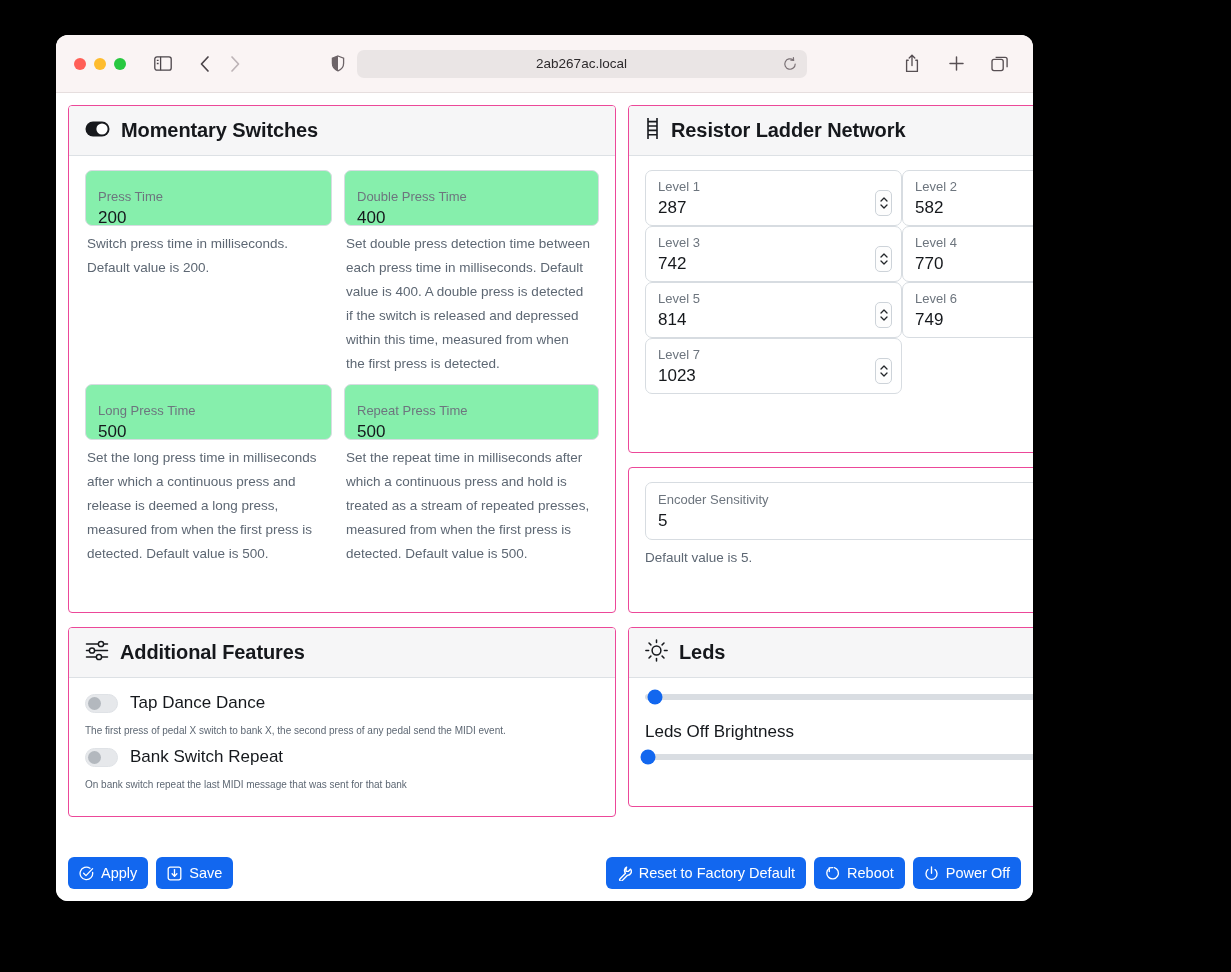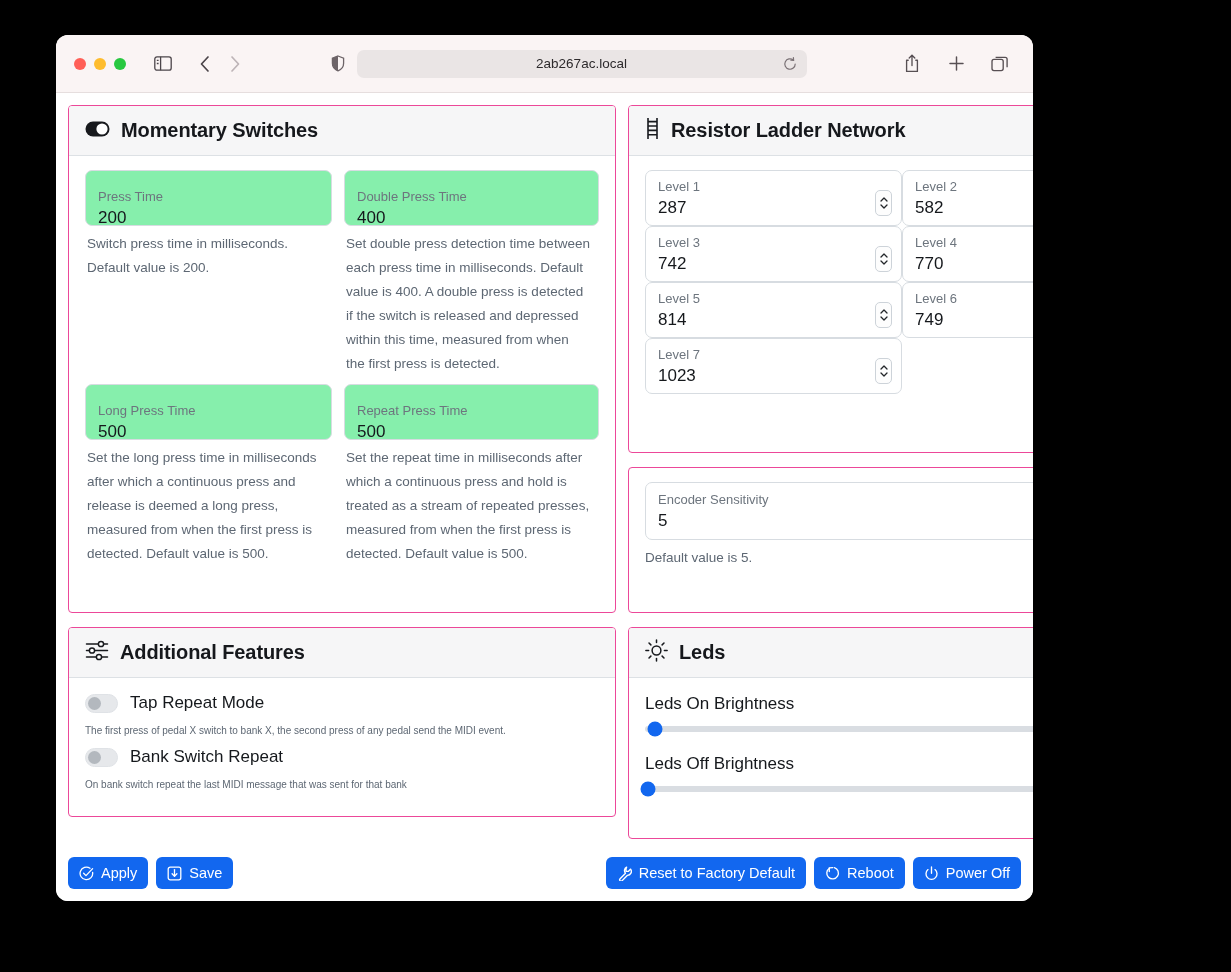--- a/index.html
+++ b/index.html
@@ -513,21 +513,21 @@
             <circle cx="14" cy="17" r="2.6" fill="#ffffff"></circle>
           </svg>
         </span>
         <span class="card-title">Additional Features</span>
       </div>
       <div class="card-body" style="padding:12px 16px 18px 16px;">
         <div class="toggle-row">
           <span class="switch">
               <span class="knob"></span>
             </span>
-          <span class="toggle-label">Tap Repeat Mode</span>
+          <span class="toggle-label">Tap Dance Dance</span>
         </div>
         <div class="feature-help">The first press of pedal X switch to bank X, the second press of any pedal send the MIDI event.</div>
         <div class="toggle-row">
           <span class="switch">
               <span class="knob"></span>
             </span>
           <span class="toggle-label">Bank Switch Repeat</span>
         </div>
         <div class="feature-help">On bank switch repeat the last MIDI message that was sent for that bank</div>
       </div>
@@ -544,21 +544,20 @@
             <line x1="19.4" y1="11.5" x2="22.1" y2="11.5"></line>
             <line x1="4" y1="4" x2="5.9" y2="5.9"></line>
             <line x1="17.1" y1="17.1" x2="19" y2="19"></line>
             <line x1="19" y1="4" x2="17.1" y2="5.9"></line>
             <line x1="5.9" y1="17.1" x2="4" y2="19"></line>
           </svg>
         </span>
         <span class="card-title">Leds</span>
       </div>
       <div class="card-body" style="padding:16px 16px 24px 16px;">
-        <div class="led-label">Leds On Brightness</div>
         <div class="slider">
           <span class="thumb" style="left:2%;"></span>
         </div>
         <div class="led-label">Leds Off Brightness</div>
         <div class="slider">
           <span class="thumb" style="left:0.6%;"></span>
         </div>
       </div>
     </div>
 

